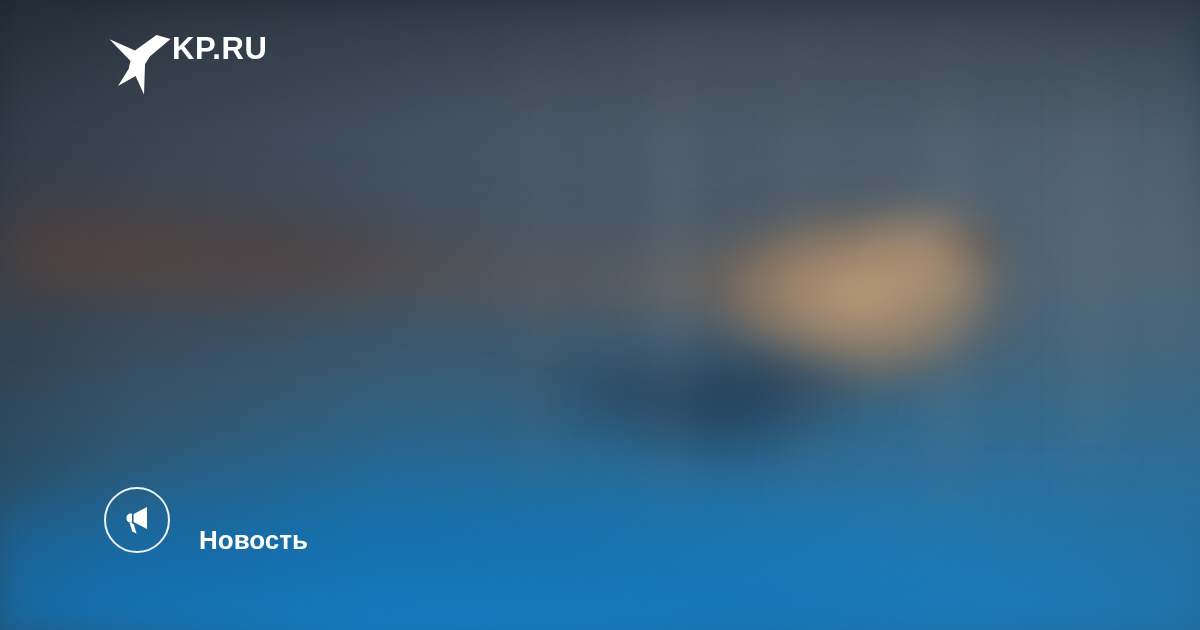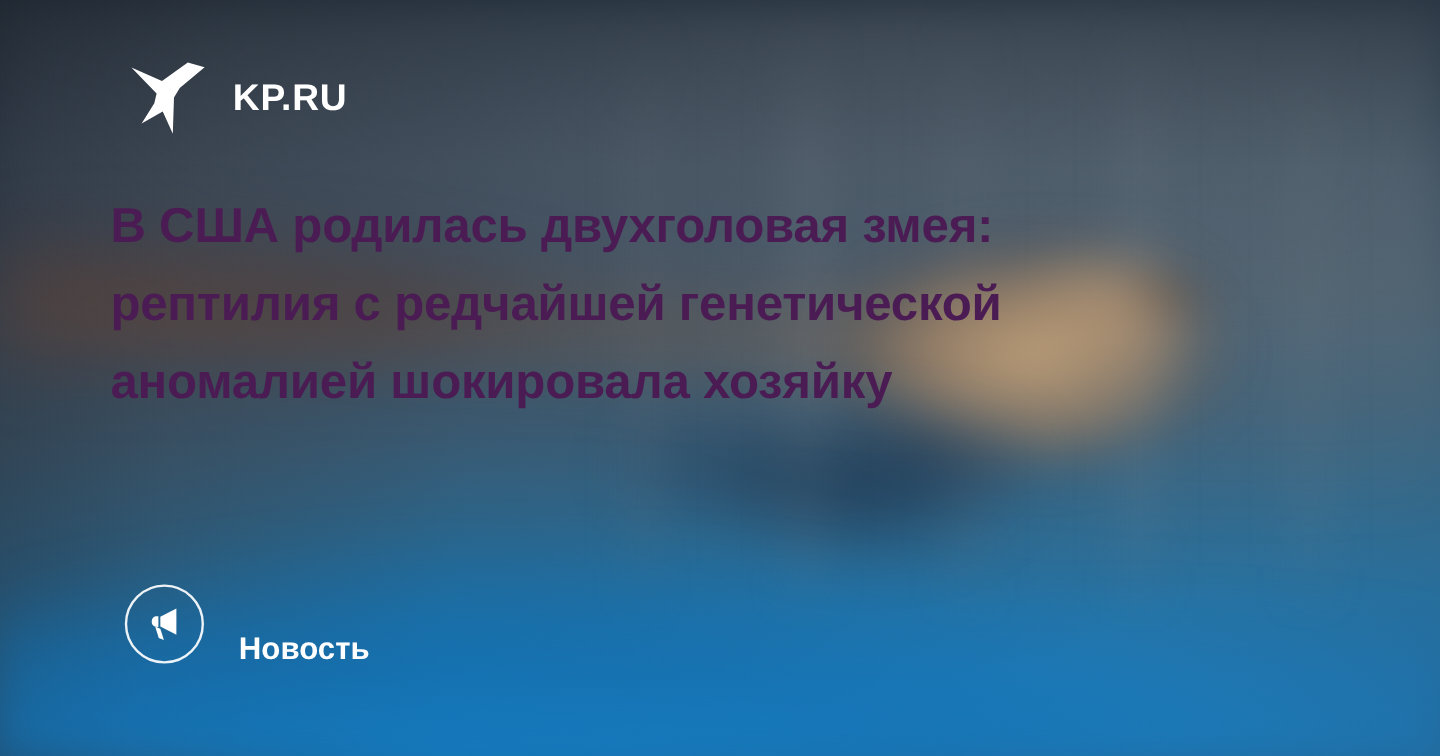--- a/index.html
+++ b/index.html
@@ -135,24 +135,23 @@
   
   #content {
     position: absolute;
     inset: 0;
   }
 
   
   #brand {
     position: absolute;
     left: 108px;
-    top: 50px;
+    top: 33px;
     display: flex;
-    align-items: center;
-    gap: 22px;
+    align-items: flex-start;
   }
   #brand-logo-icon {
     width: 64px;
     height: 62px;
     display: block;
   }
   #brand-wordmark {
     color: #ffffff;
     font-size: 31px;
     font-weight: 700;
@@ -225,21 +224,20 @@
   <div id="content">
 
     <div id="brand">
       <svg id="brand-logo-icon" viewBox="0 0 64 62" aria-hidden="true">
         <path fill="#ffffff" d="M1.5 6.2 L27.0 17.5 L48.5 2.0 L62.5 6.0 L41.8 23.4 L37.0 31.2 L36.0 61.5 L27.6 43.0 L10.0 53.0 L20.6 36.0 L22.5 28.0 Z"></path>
         <path fill="#ffffff" d="M22.0 26.6 L35.5 29.5 L30.5 36.2 Z"></path>
       </svg>
       <div id="brand-wordmark">KP.RU</div>
     </div>
 
-    <div id="headline">В США родилась двухголовая змея: рептилия с редчайшей генетической аномалией шокировала хозяйку</div>
 
     <div id="badge">
       <div id="badge-circle">
         <svg id="megaphone-icon" viewBox="0 0 32 32" aria-hidden="true">
           <path fill="#ffffff" d="M26.0 3.0 L26.0 25.0 L12.6 18.0 L12.6 10.0 Z"></path>
           <path fill="#ffffff" d="M11.0 9.6 L11.0 18.4 C11.0 18.4 7.2 18.9 6.0 16.4 C4.8 13.9 5.6 10.8 7.6 9.9 C9.0 9.3 11.0 9.6 11.0 9.6 Z"></path>
           <path fill="#ffffff" d="M8.3 18.1 L12.6 19.9 L15.6 29.4 L11.3 27.6 Z"></path>
         </svg>
       </div>
       <div id="badge-label">Новость</div>

